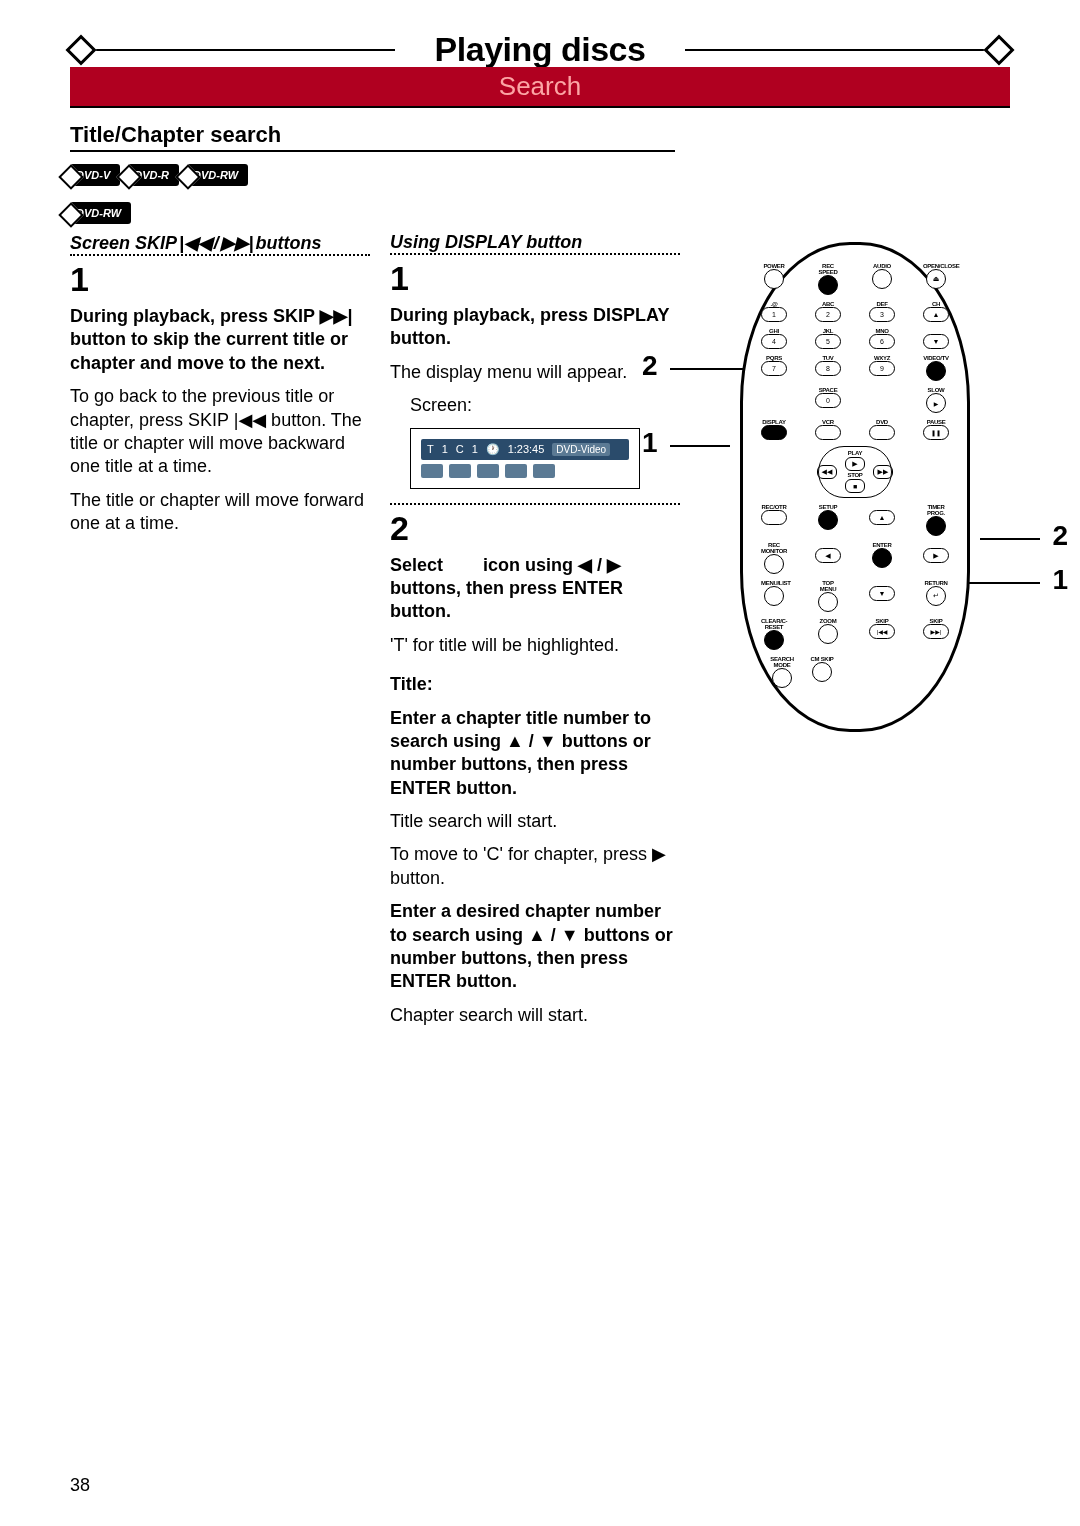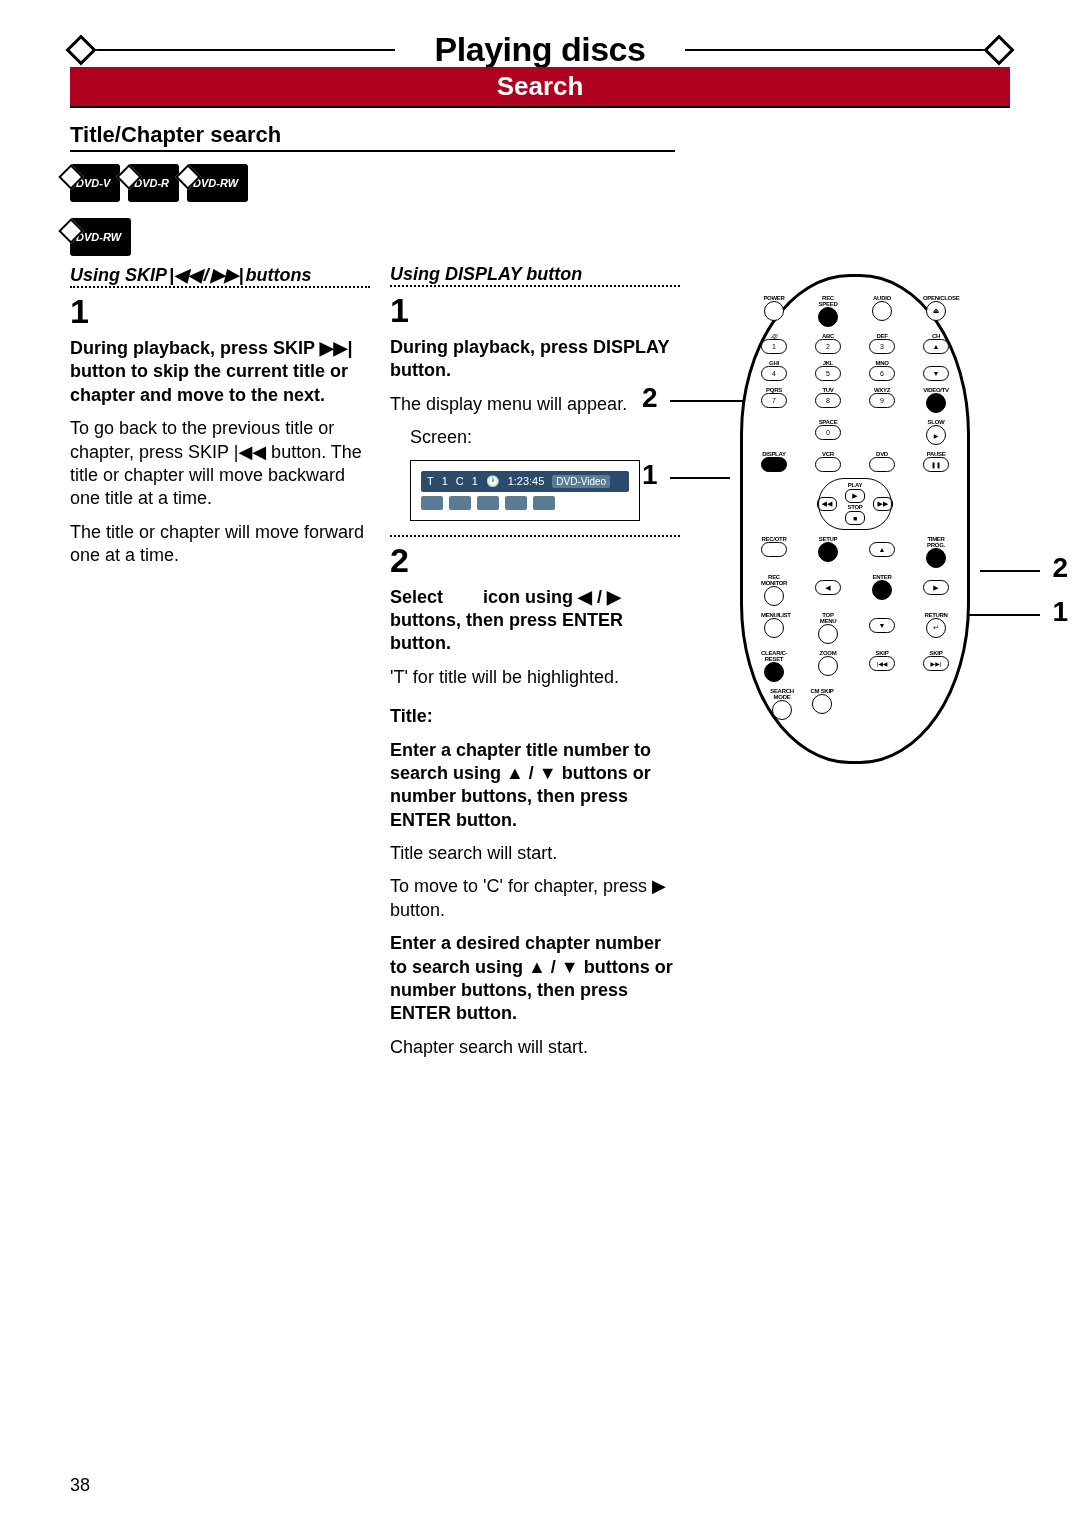--- a/index.html
+++ b/index.html
@@ -1,25 +1,25 @@
 <!DOCTYPE html>
 <html><head>
 <meta charset="utf-8">
 <style>
   * { margin: 0; padding: 0; box-sizing: border-box; }
   body { font-family: Arial, Helvetica, sans-serif; background: #fff; color: #000; width: 1080px; }
   .page { width: 1080px; min-height: 1526px; padding: 30px 70px 30px 70px; position: relative; }
   .title-main { font-size: 34px; font-weight: bold; padding: 4px 0 2px 0; letter-spacing: -0.5px; }
   .title-text { padding: 0 40px; }
-  .subheader { background: #b00020; color: #ffffff; font-size: 26px; font-weight: bold; text-align: center; padding: 4px 10px; width: 100%; margin-top: -4px; }
+  .subheader { background: #b00020; color: #fca5a5; font-size: 26px; font-weight: normal; text-align: center; padding: 4px 10px; width: 100%; margin-top: -4px; }
   .redbar-wrap { position: relative; border-top: 2px solid #000; border-bottom: 2px solid #000; }
   .section-title { font-size: 22px; font-weight: bold; margin: 14px 0 2px 0; }
   .rule { border-bottom: 2px solid #000; margin-bottom: 12px; width: 605px; }
   .badges { display: flex; flex-wrap: wrap; gap: 8px; margin-bottom: 8px; }
-  .badge { display: inline-flex; align-items: center; background: #000; color: #fff; font-size: 11px; font-weight: bold; font-style: italic; padding: 3px 10px 3px 6px; border-radius: 3px; position: relative; height: 38px; }
+  .badge { display: inline-flex; align-items: center; background: #000; color: #fff; font-size: 11px; font-weight: bold; font-style: italic; padding: 3px 10px 3px 6px; border-radius: 3px; position: relative; height: 22px; }
   .badge::before { content: ""; position: absolute; left: -8px; top: 4px; width: 14px; height: 14px; background: #fff; transform: rotate(45deg); border: 2px solid #000; }
   .badge .sup { font-size: 8px; position: absolute; top: -7px; right: 4px; font-style: normal; }
   .columns { display: flex; gap: 20px; }
   .col { flex: 1; }
   .col1 { max-width: 300px; }
   .col2 { max-width: 290px; }
   .col3 { flex: 0 0 310px; }
   .subhead { font-size: 18px; font-weight: bold; font-style: italic; border-bottom: 2px dotted #000; padding-bottom: 0px; margin-bottom: 2px; display: flex; align-items: center; gap: 2px; flex-wrap: wrap; }
   .bignum { font-size: 34px; font-weight: bold; margin: 4px 0 6px 0; }
   .bold { font-weight: bold; }
@@ -91,21 +91,21 @@
     <span class="badge">
         <span class="sup">VR</span>
         <span>DVD-RW</span>
       </span>
   </div>
 
   <div class="columns">
 
     <div class="col col1">
       <div class="subhead">
-        <span>Using SKIP </span>
+        <span>Screen SKIP </span>
         <span class="sym">|◀◀</span>
         <span class="sym"> / </span>
         <span class="sym">▶▶|</span>
         <span> buttons</span>
       </div>
       <div class="bignum">1</div>
       <div class="body">
         <p class="bold">During playback, press SKIP ▶▶| button to skip the current title or chapter and move to the next.</p>
         <p>To go back to the previous title or chapter, press SKIP |◀◀ button. The title or chapter will move backward one title at a time.</p>
         <p>The title or chapter will move forward one at a time.</p>

